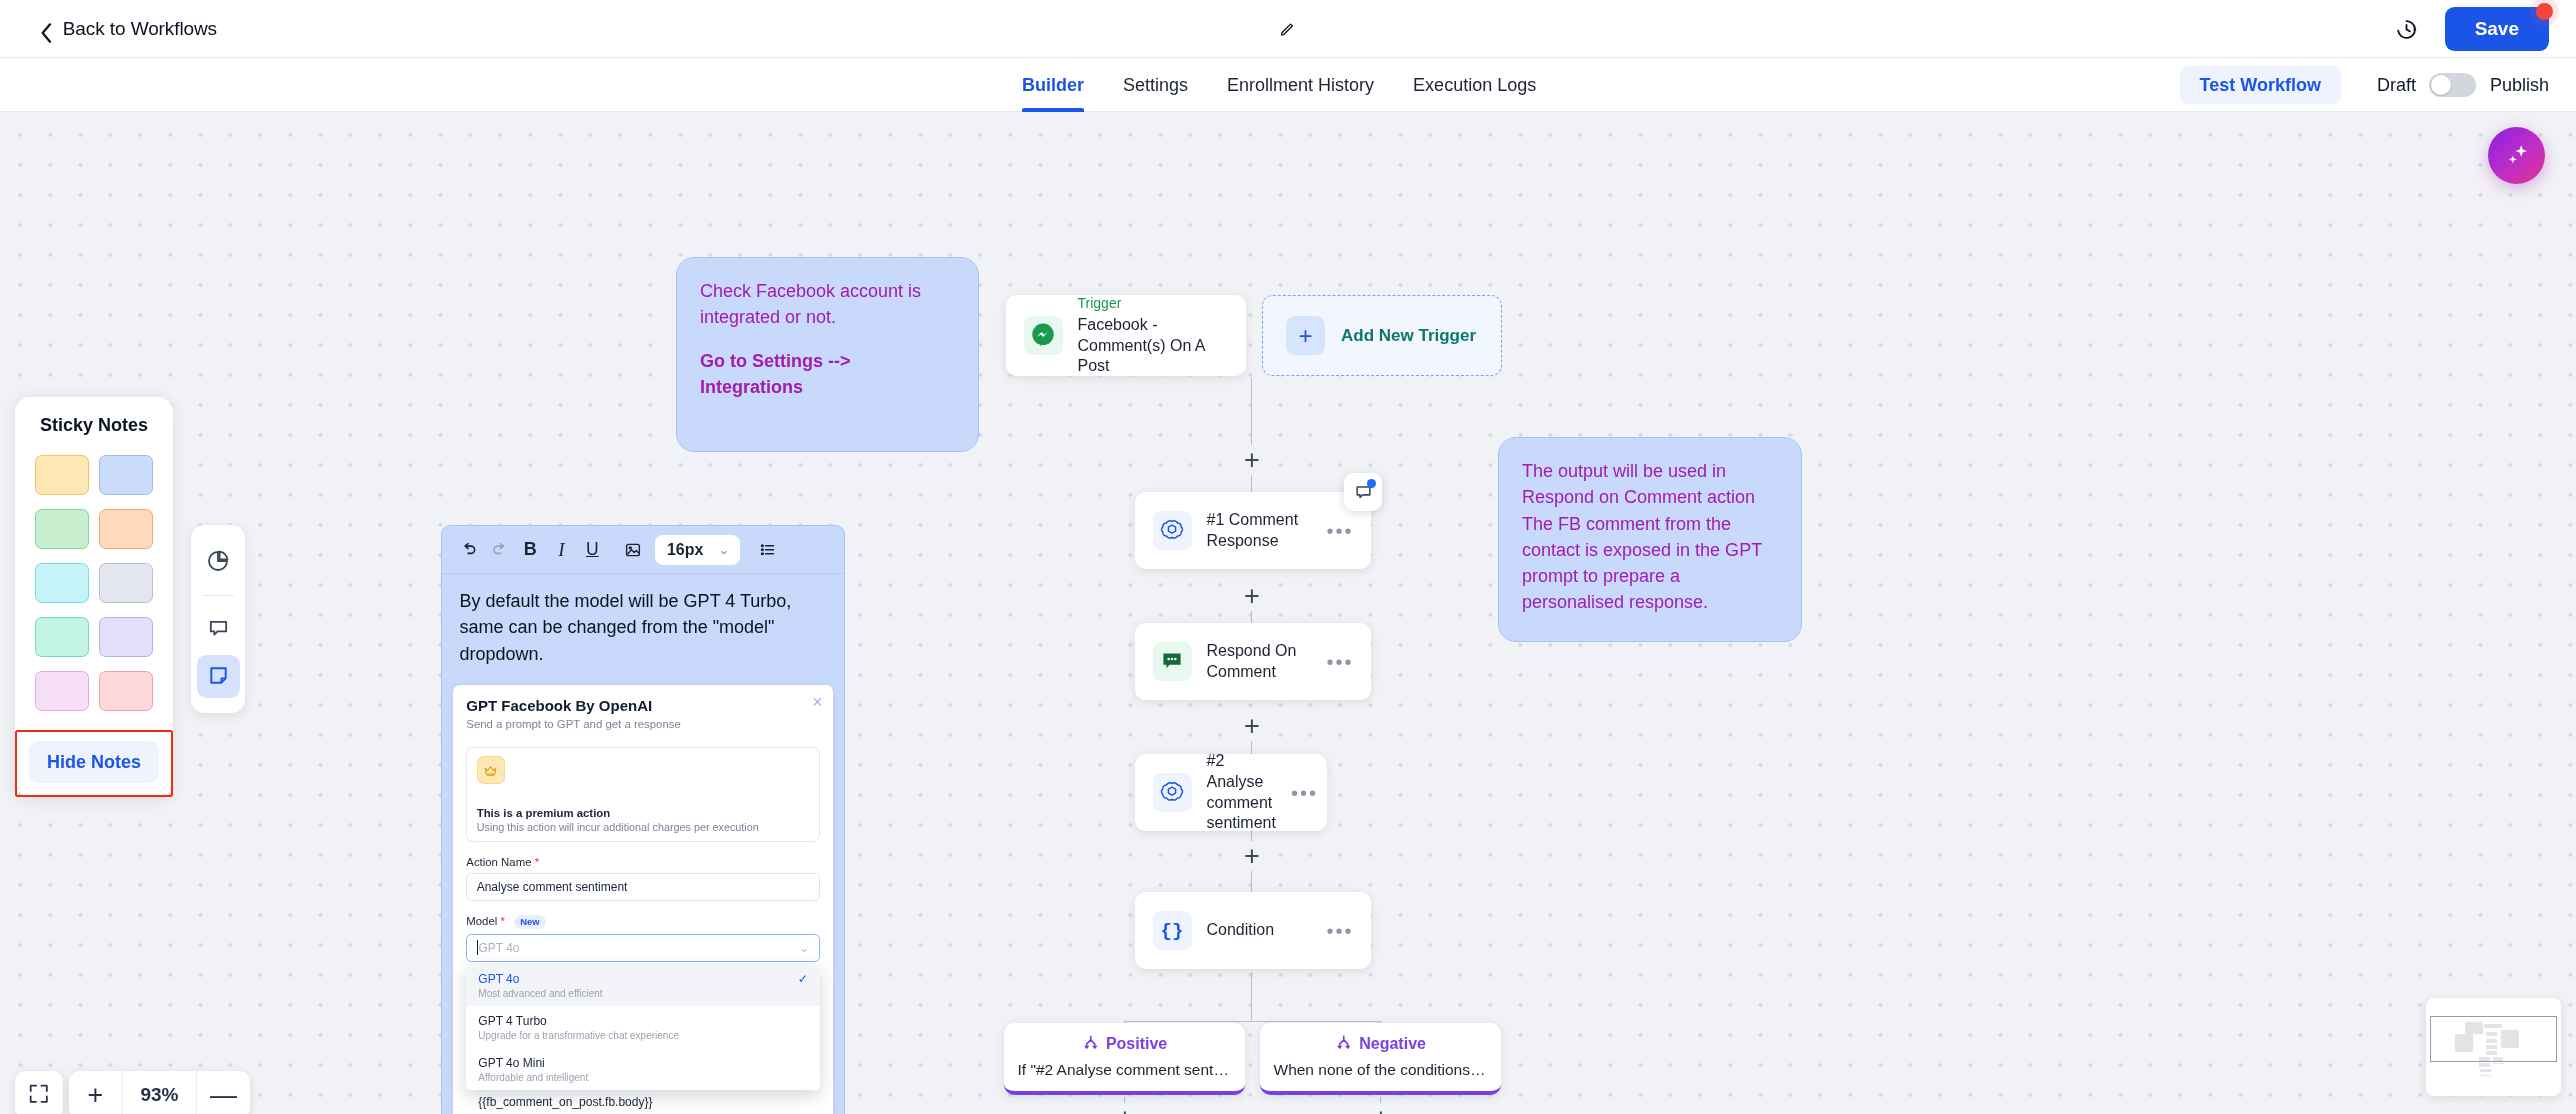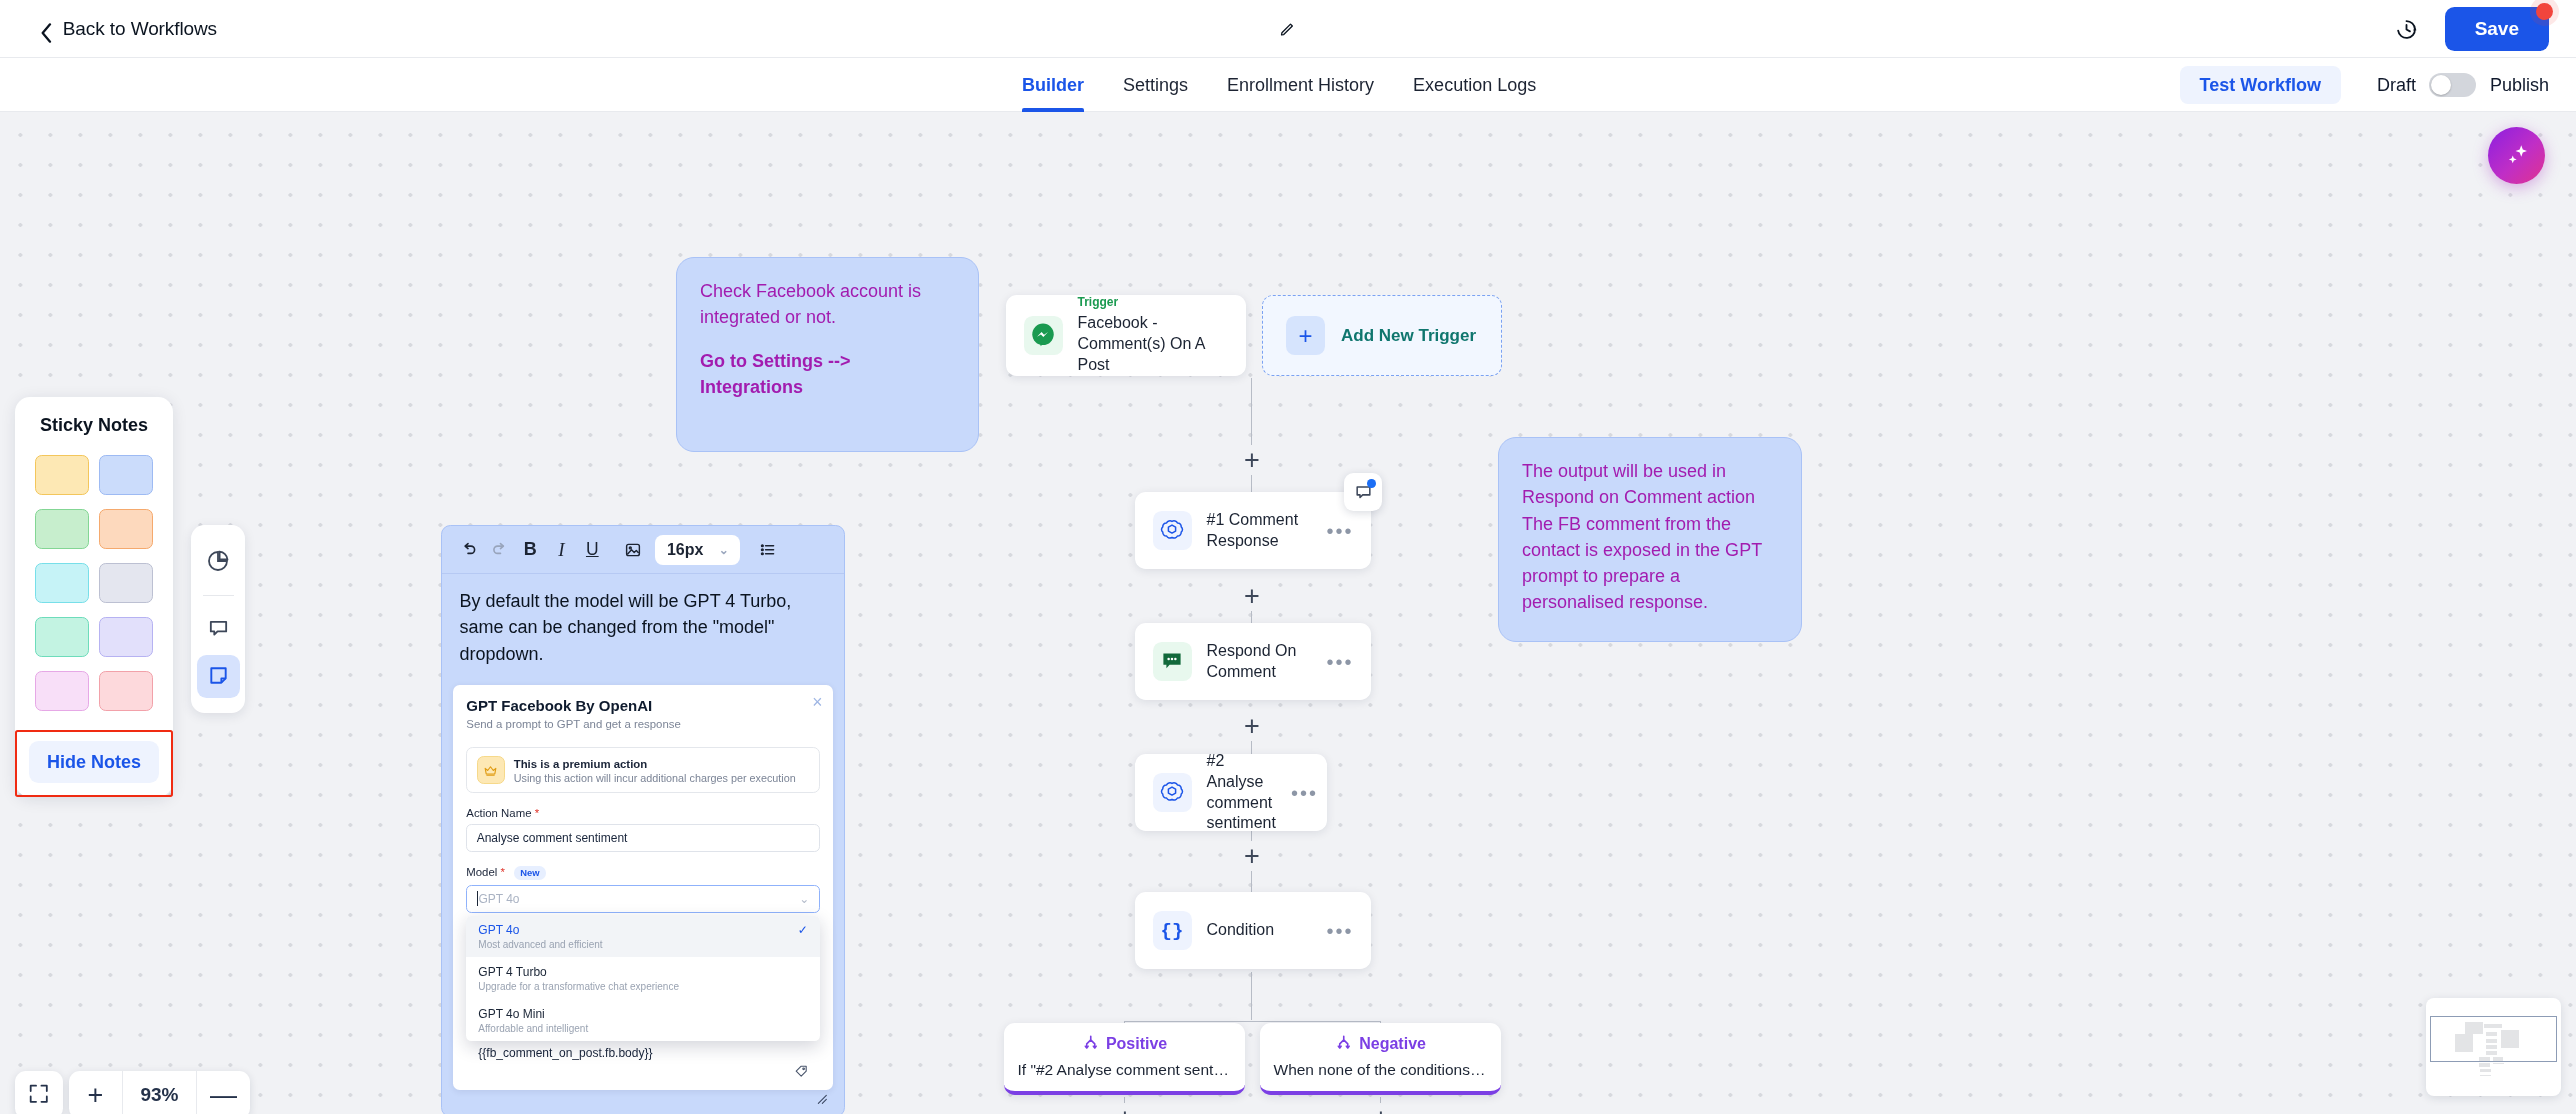--- a/index.html
+++ b/index.html
@@ -153,21 +153,21 @@
   
   .gpt-card{
     margin:10.8px 10.8px 0; background:#fff; border-radius:6.7px; padding:12px 13.5px 0;
     box-shadow:0 1.3px 6.7px rgba(20,30,60,.08); position:relative;
   }
   .gpt-x{ position:absolute; right:10.8px; top:9.4px; color:#9fb6e4; font-size:17.5px; cursor:pointer; line-height:1; }
   .gpt-title{ font-size:15px; font-weight:600; color:#0f1b2e; }
   .gpt-sub{ font-size:11.4px; color:#7b8496; margin-top:4px; }
   .premium{
     margin-top:17.5px; border:0.7px solid #e4e7ec; border-radius:6.7px; padding:8px 9.4px;
-    display:flex; align-items:flex-end; gap:9px;
+    display:flex; align-items:flex-start; gap:23px;flex-direction:column;
   }
   .crown{
     width:28px; height:28px; border-radius:6.7px; background:#fde8b4; border:0.7px solid #f6d98a;
     display:flex; align-items:center; justify-content:center; color:#e09b12; font-size:15px;
   }
   .premium-t{ font-size:11.4px; font-weight:700; color:#1a2438; }
   .premium-s{ font-size:10.8px; color:#7b8496; margin-top:2px; }
   .field-label{ font-size:11.4px; color:#1a2438; margin-top:13.5px; }
   .req{ color:#e0352b; }
   .badge-new{
@@ -199,21 +199,21 @@
   .node{
     position:absolute; background:#fff; border-radius:10.8px; box-shadow:0 2px 9.4px rgba(20,30,60,.10);
     display:flex; align-items:center; padding:0 17.5px; gap:15px;
   }
   .node-ic{
     width:39px; height:39px; border-radius:8.8px; display:flex; align-items:center; justify-content:center; flex:0 0 auto;
   }
   .ic-green{ background:#e8f8ee; }
   .ic-blue{ background:#eef3fe; }
   .node-txt{ flex:1; font-size:16px; line-height:1.3; color:#1c2433; }
-  .node-kicker{ font-size:12px; color:#1a9a50; font-weight:700; margin-bottom:2.7px; }
+  .node-kicker{ font-size:14px; color:#1a9a50; font-weight:400; margin-bottom:2.7px; }
   .dots{ color:#8d96a6; font-size:20px; letter-spacing:2px; line-height:0.4; cursor:pointer; }
   .cmt-badge{
     position:absolute; width:38px; height:38px; background:#fff; border-radius:9.4px;
     box-shadow:0 2px 8px rgba(20,30,60,.16); display:flex; align-items:center; justify-content:center;
     cursor:pointer;
   }
   .cmt-dot{ position:absolute; right:6px; top:6px; width:8.8px; height:8.8px; border-radius:50%; background:#1b6ef5; }
 
   .add-trigger{
     position:absolute; border:1.7px dashed #7ba2f2; background:#f2f7ff; border-radius:10.8px;

